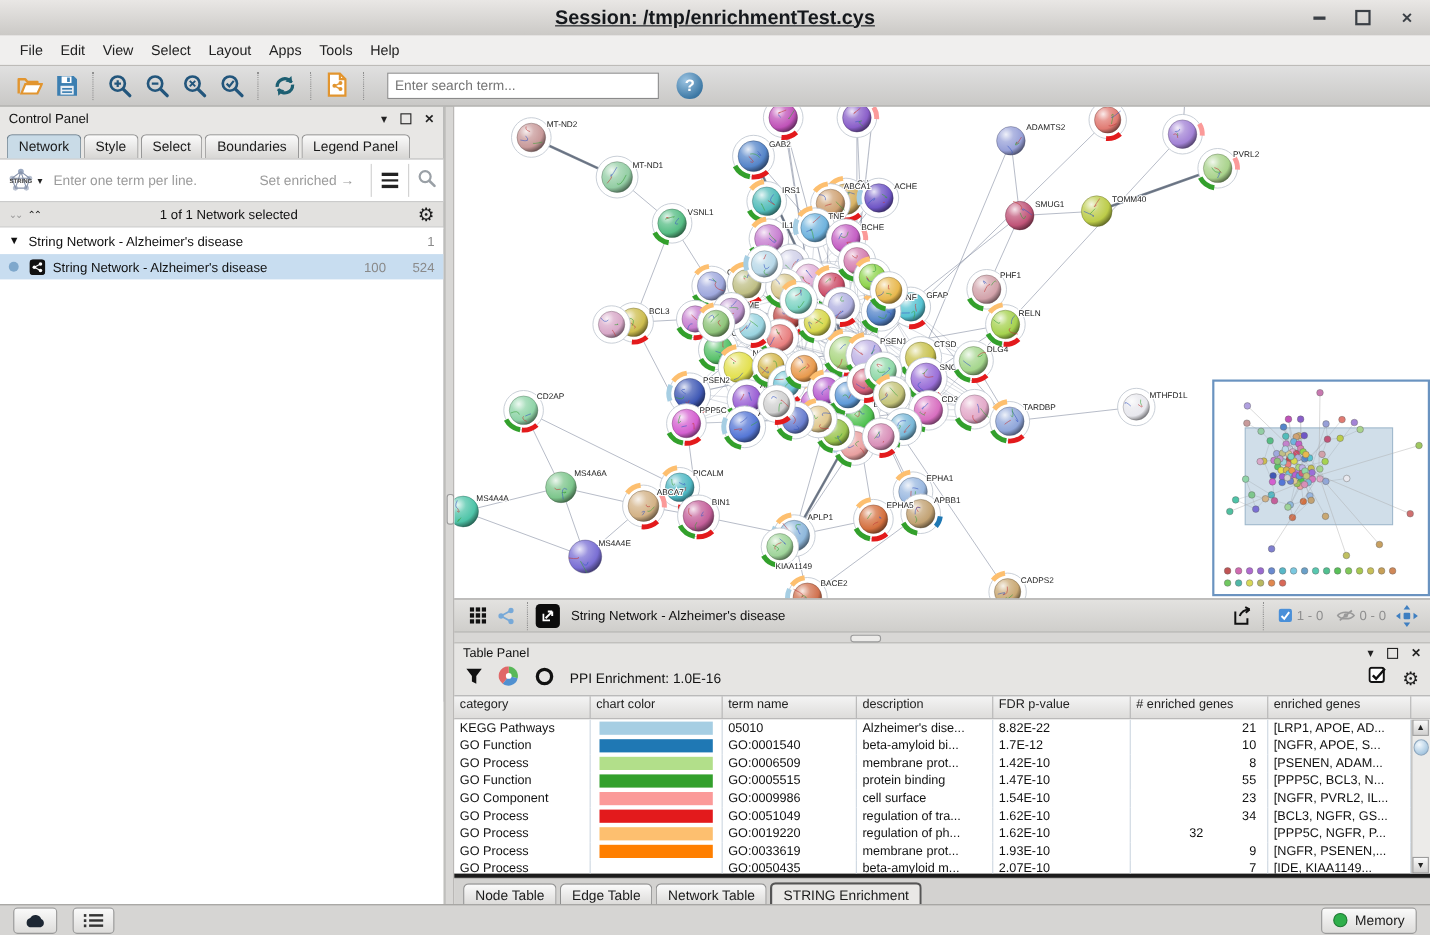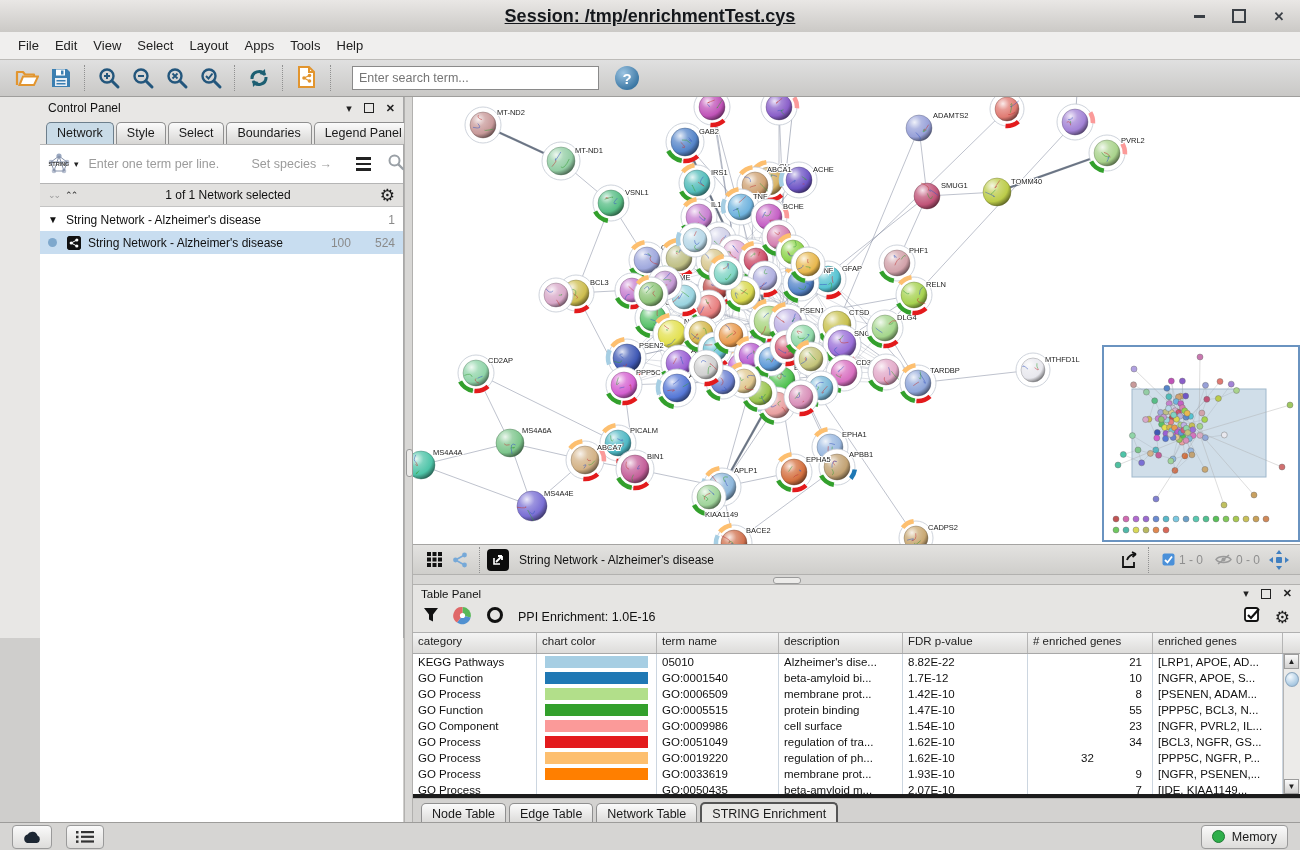--- a/index.html
+++ b/index.html
@@ -24,21 +24,21 @@
     display:flex;align-items:center;padding-left:10px;box-sizing:border-box;}
   .tbtn{width:34px;height:30px;display:flex;align-items:center;justify-content:center;cursor:pointer;}
   .tsep{width:1px;height:26px;margin:0 6px;border-left:1px dotted #909090;}
   .searchbox{width:233px;height:22px;border:1px solid #8a8a8a;background:#fff;font-size:12.5px;
     padding:0 6px;margin-left:14px;font-family:"Liberation Sans",sans-serif;color:#222;}
   .helpbtn{margin-left:16px;width:24px;height:24px;border-radius:12px;
     background:radial-gradient(circle at 35% 30%,#9cc4e2,#3f7aa6 70%,#2b5f88);
     color:#fff;font-weight:bold;font-size:15px;display:flex;align-items:center;justify-content:center;cursor:pointer;}
   
   .cpanel{position:absolute;left:0;top:97px;width:404px;height:541px;background:#e8e7e5;
-    border-right:1px solid #a8a8a8;box-sizing:border-box;padding-left:40px;}
+    border-right:1px solid #a8a8a8;box-sizing:border-box;}
   .cp-header{height:22px;display:flex;align-items:center;padding:0 8px;font-size:12px;color:#111;}
   .cp-hbtns{margin-left:auto;display:flex;align-items:center;gap:12px;font-size:11px;color:#222;}
   .cp-tabs{height:25px;display:flex;align-items:flex-end;padding-left:6px;gap:2px;}
   .tab{font-size:12.5px;padding:3px 10px 4px;border:1px solid #8f8f8f;border-bottom:none;
     border-radius:5px 5px 0 0;background:linear-gradient(#fbfbfb,#d7d6d4);cursor:pointer;white-space:nowrap;margin-top:44px;}
   .tab.active{background:#c9dbe7;border-color:#6d7f8c;font-weight:normal;}
   .string-row{height:40px;background:#fff;border-top:1px solid #b5b5b5;border-bottom:1px solid #b5b5b5;
     display:flex;align-items:center;padding:0 6px;box-sizing:border-box;}
   .string-logo{display:flex;align-items:center;gap:2px;cursor:pointer;}
   .string-input{flex:1;border:none;outline:none;font-size:12.5px;color:#0f766e;margin-left:8px;font-family:"Liberation Sans",sans-serif;}
@@ -229,21 +229,21 @@
             <circle cx="5" cy="11" r="2.3" fill="#b8c0d0"></circle>
             <circle cx="21" cy="11" r="2.3" fill="#b8c0d0"></circle>
             <circle cx="8" cy="20" r="2.3" fill="#b8c0d0"></circle>
             <circle cx="18" cy="20" r="2.3" fill="#b8c0d0"></circle>
             <path d="M13 5 L5 11 L8 20 L18 20 L21 11 Z M5 11 L21 11 M13 5 L8 20 M13 5 L18 20" fill="none" stroke="#8894ac" stroke-width="1"></path>
             <text x="13" y="15" font-size="5.5" text-anchor="middle" fill="#444" font-family="Liberation Sans,sans-serif" font-weight="bold">STRING</text>
           </svg>
         <span style="font-size:9px;color:#222;">▾</span>
       </span>
       <input class="string-input" placeholder="Enter one term per line." style="">
-      <span class="species-hint">Set species →</span>
+      <span class="species-hint">Set enriched →</span>
       <span class="vline"></span>
       <span class="burger">
           <span></span>
           <span></span>
           <span></span>
         </span>
       <span class="vline"></span>
       <span>
         <svg width="18" height="18" viewBox="0 0 18 18">
             <circle cx="7.5" cy="7.5" r="5" fill="none" stroke="#9aa0a6" stroke-width="2"></circle>

